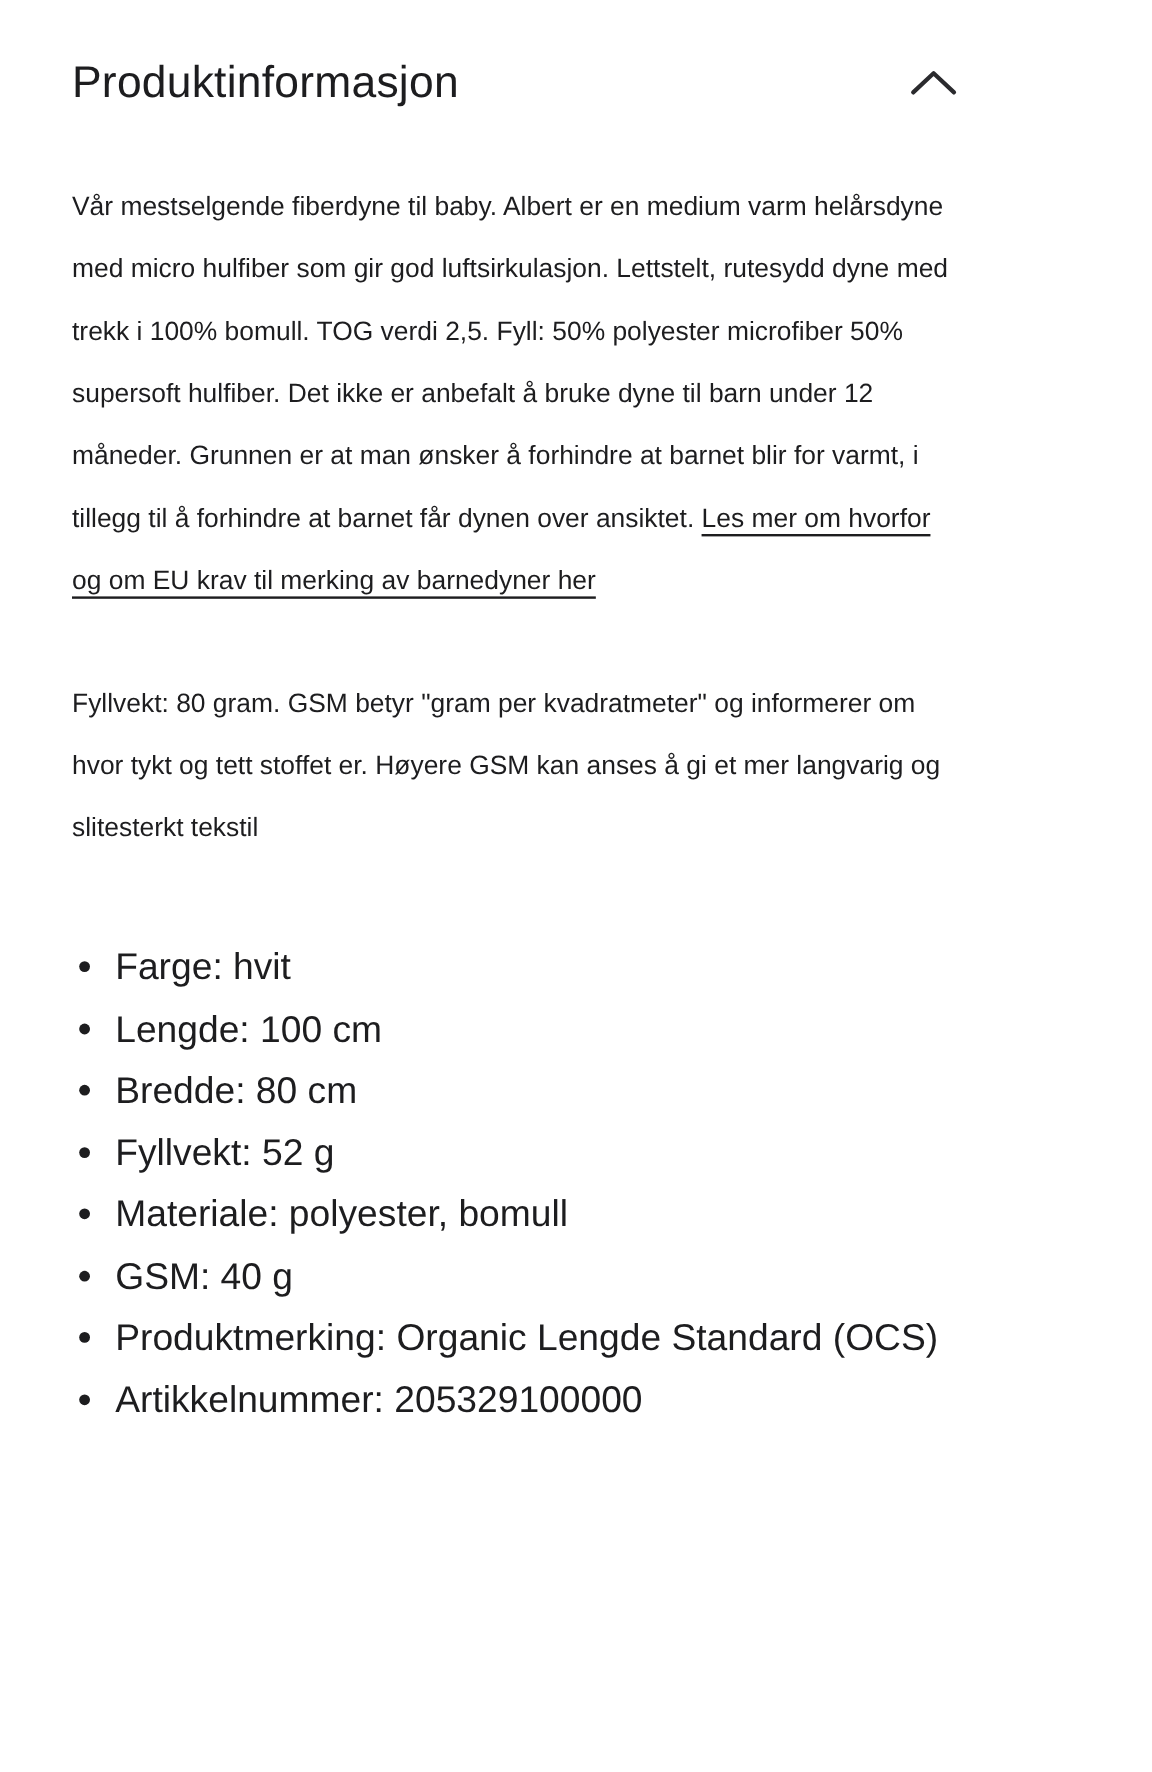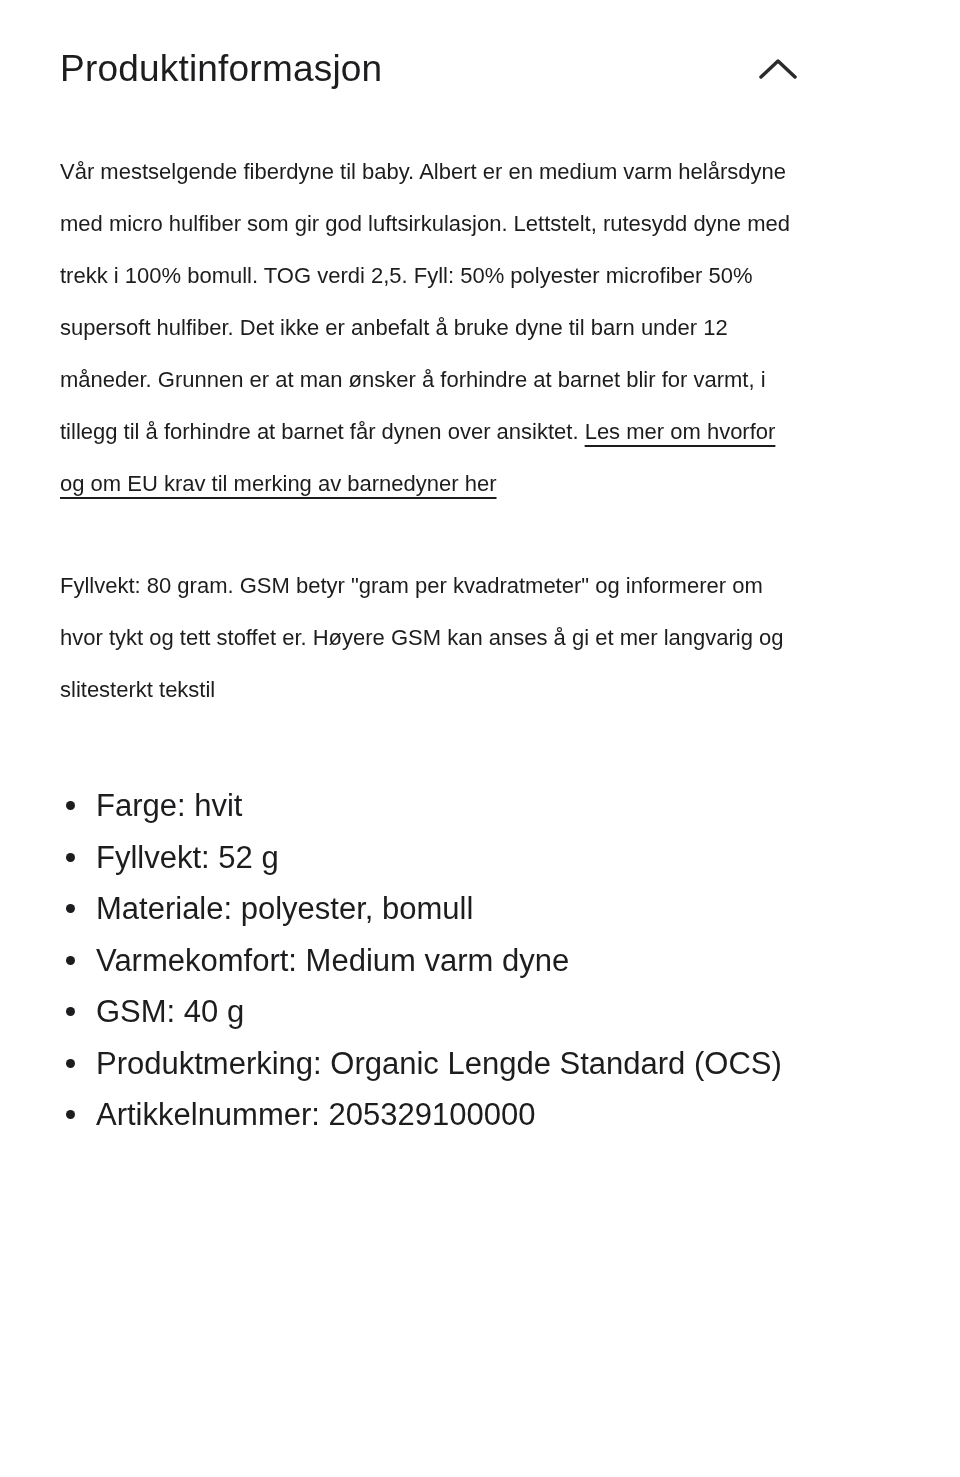--- a/index.html
+++ b/index.html
@@ -112,22 +112,23 @@
   <div class="accordion-body">
 
     <p class="body-text">
       <span>Vår mestselgende fiberdyne til baby. Albert er en medium varm helårsdyne med micro hulfiber som gir god luftsirkulasjon. Lettstelt, rutesydd dyne med trekk i 100% bomull. TOG verdi 2,5. Fyll: 50% polyester microfiber 50% supersoft hulfiber. Det ikke er anbefalt å bruke dyne til barn under 12 måneder. Grunnen er at man ønsker å forhindre at barnet blir for varmt, i tillegg til å forhindre at barnet får dynen over ansiktet. </span><a href="#" class="inline-link">Les mer om hvorfor og om EU krav til merking av barnedyner her</a>
     </p>
 
     <p class="body-text">Fyllvekt: 80 gram. GSM betyr "gram per kvadratmeter" og informerer om hvor tykt og tett stoffet er. Høyere GSM kan anses å gi et mer langvarig og slitesterkt tekstil</p>
 
     <ul class="spec-list">
       <li><span class="bullet-dot"></span><span>Farge: hvit</span></li>
+      <li><span class="bullet-dot"></span><span>Lengde: 100 cm</span></li>
+      <li><span class="bullet-dot"></span><span>Bredde: 80 cm</span></li>
       <li><span class="bullet-dot"></span><span>Fyllvekt: 52 g</span></li>
       <li><span class="bullet-dot"></span><span>Materiale: polyester, bomull</span></li>
-      <li><span class="bullet-dot"></span><span>Varmekomfort: Medium varm dyne</span></li>
       <li><span class="bullet-dot"></span><span>GSM: 40 g</span></li>
       <li><span class="bullet-dot"></span><span>Produktmerking: Organic Lengde Standard (OCS)</span></li>
       <li><span class="bullet-dot"></span><span>Artikkelnummer: 205329100000</span></li>
     </ul>
 
   </div>
 </div>
 
 </body></html>

